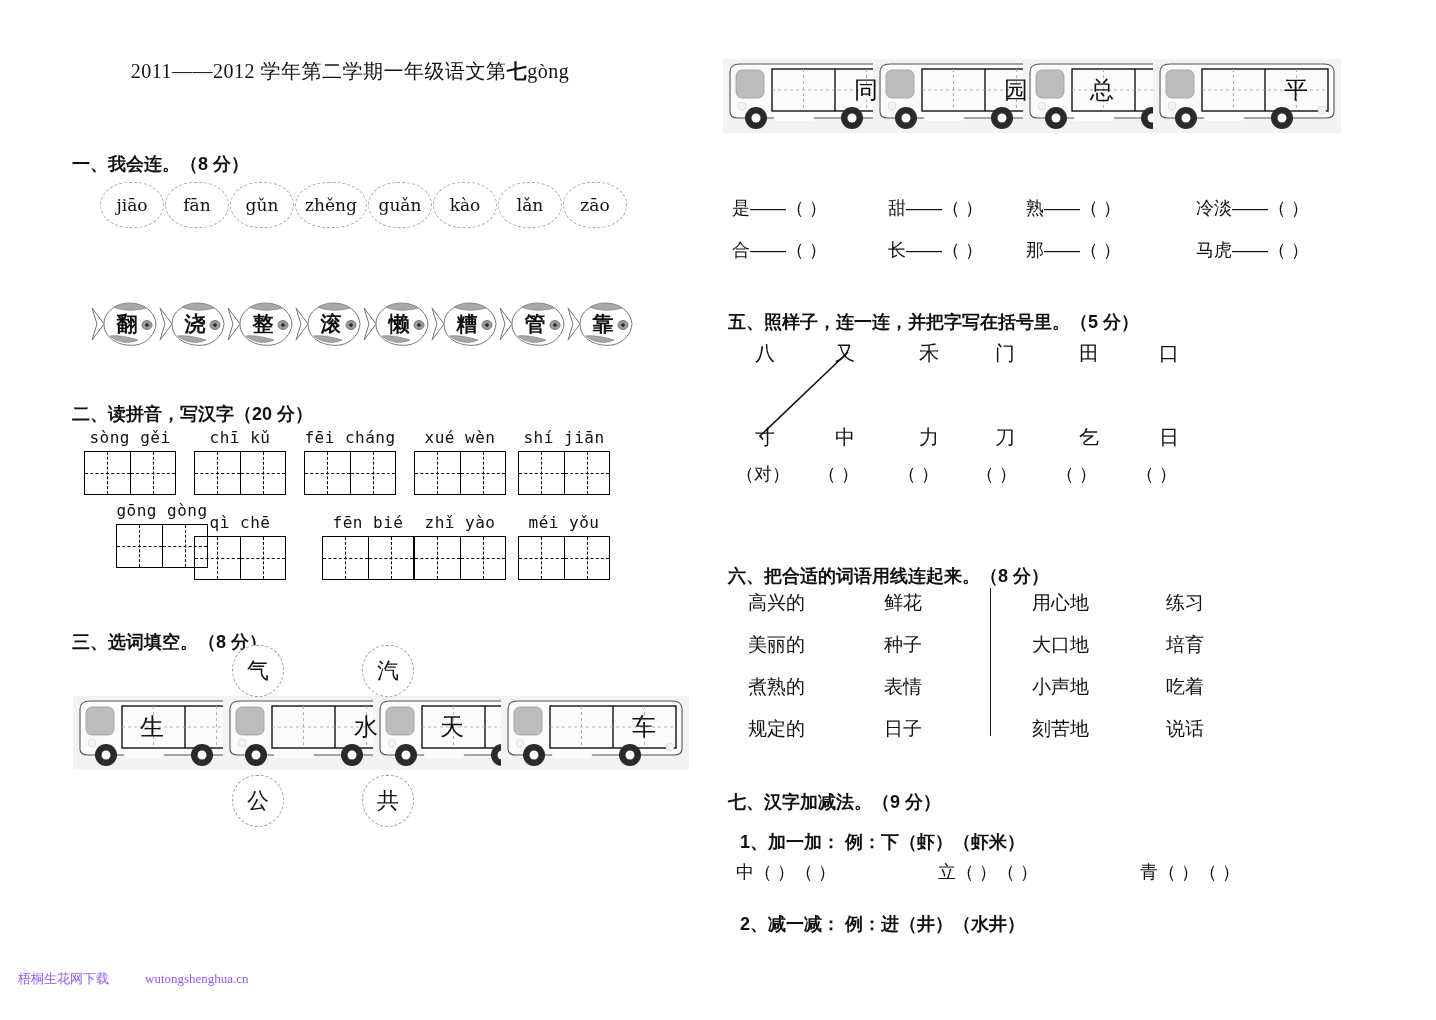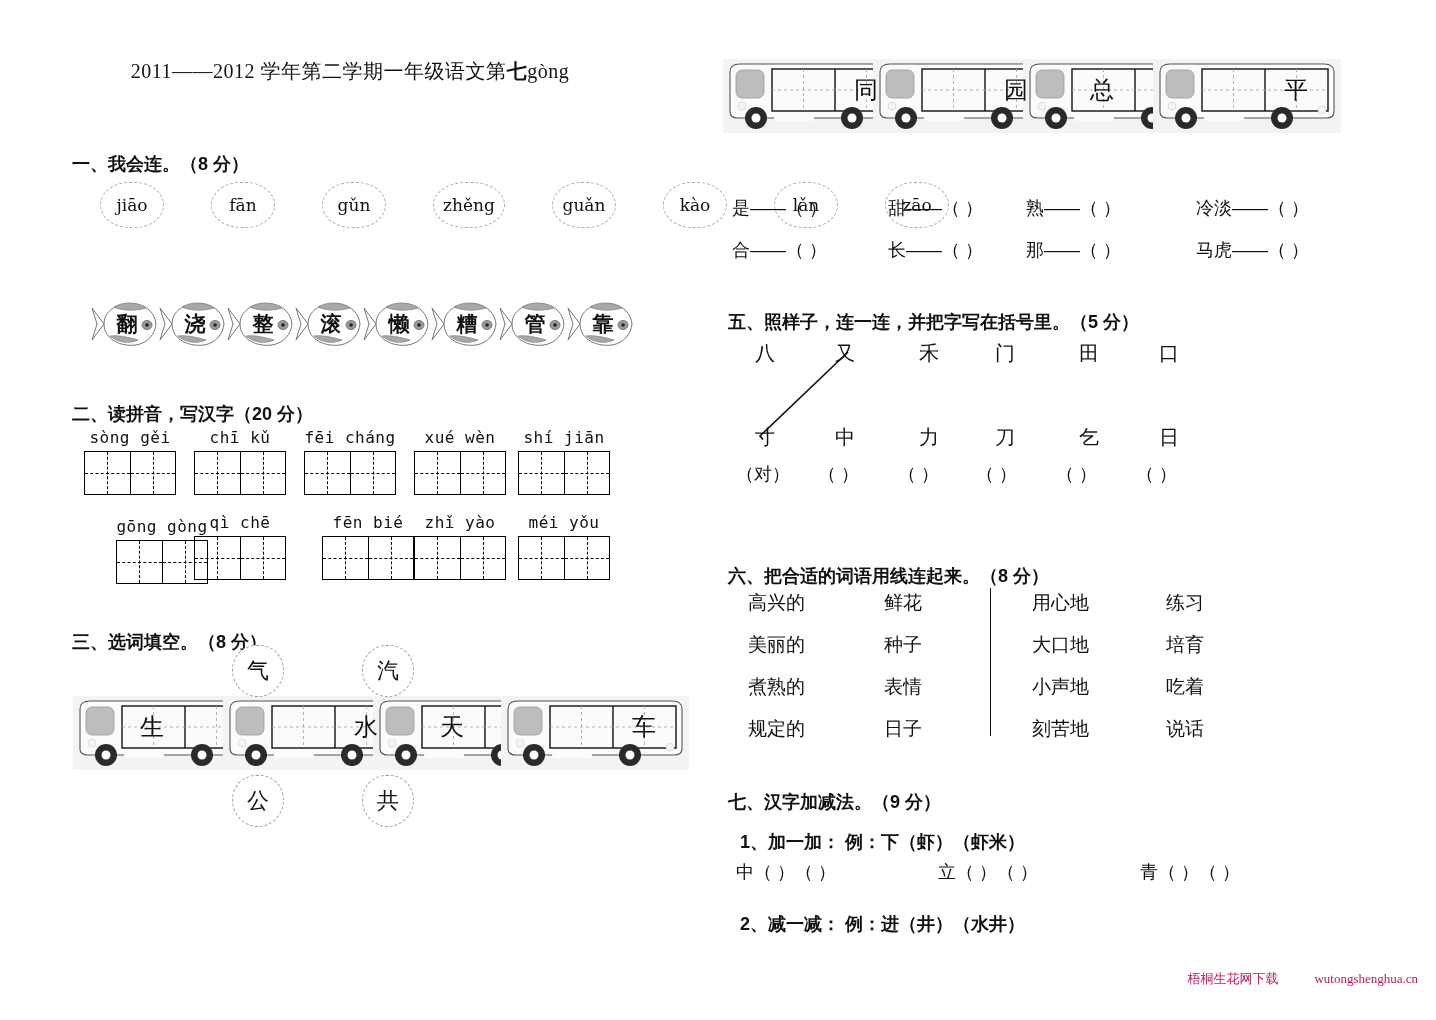--- a/index.html
+++ b/index.html
@@ -44,21 +44,21 @@
 
   .line-txt {
     position: absolute;
     font-size: 18px;
     white-space: nowrap;
     font-family: "Liberation Sans", "DejaVu Sans", sans-serif;
   }
 
   
   
-  .oval-row { position: absolute; display: flex; gap: 46px; }
+  .oval-row { position: absolute; display: flex; }
   .oval {
     width: 62px; height: 44px;
     border: 1px dashed #aaaaaa;
     border-radius: 50% / 55%;
     display: flex; align-items: center; justify-content: center;
     font-family: "DejaVu Serif", serif;
     font-size: 17px;
     margin-right: 1px;
     background: #ffffff;
   }
@@ -156,23 +156,23 @@
   .vdivider {
     position: absolute;
     border-left: 1.4px solid #111;
   }
   .connect-svg { position: absolute; pointer-events: none; }
 
   .footer {
     position: absolute;
     left: 0; right: 0;
     top: 970px;
-    text-align: right;
+    text-align: left;
     font-size: 13px;
-    color: #be185d;
+    color: #8b5cf6;
     font-family: "Liberation Serif", "DejaVu Serif", serif;
   }
   .footer span { margin: 0 18px; }
 </style>
 </head>
 <body>
 
 <div class="page">
 
   <div class="title">
@@ -315,21 +315,21 @@
       </div>
       <div class="py-group" style="left: 518px; top: 428px;">
         <div class="py-label" style="width: 92px;">shí jiān</div>
         <div class="grid2">
           <div class="cell"></div>
           <div class="cell"></div>
         </div>
       </div>
     </div>
   <div id="pyRow2">
-      <div class="py-group" style="left: 84px; top: 517px; padding-left: 32px;">
+      <div class="py-group" style="left: 84px; top: 501px; padding-left: 32px;">
         <div class="py-label" style="width: 92px;">gōng gòng</div>
         <div class="grid2">
           <div class="cell"></div>
           <div class="cell"></div>
         </div>
       </div>
       <div class="py-group" style="left: 194px; top: 513px;">
         <div class="py-label" style="width: 92px;">qì chē</div>
         <div class="grid2">
           <div class="cell"></div>

